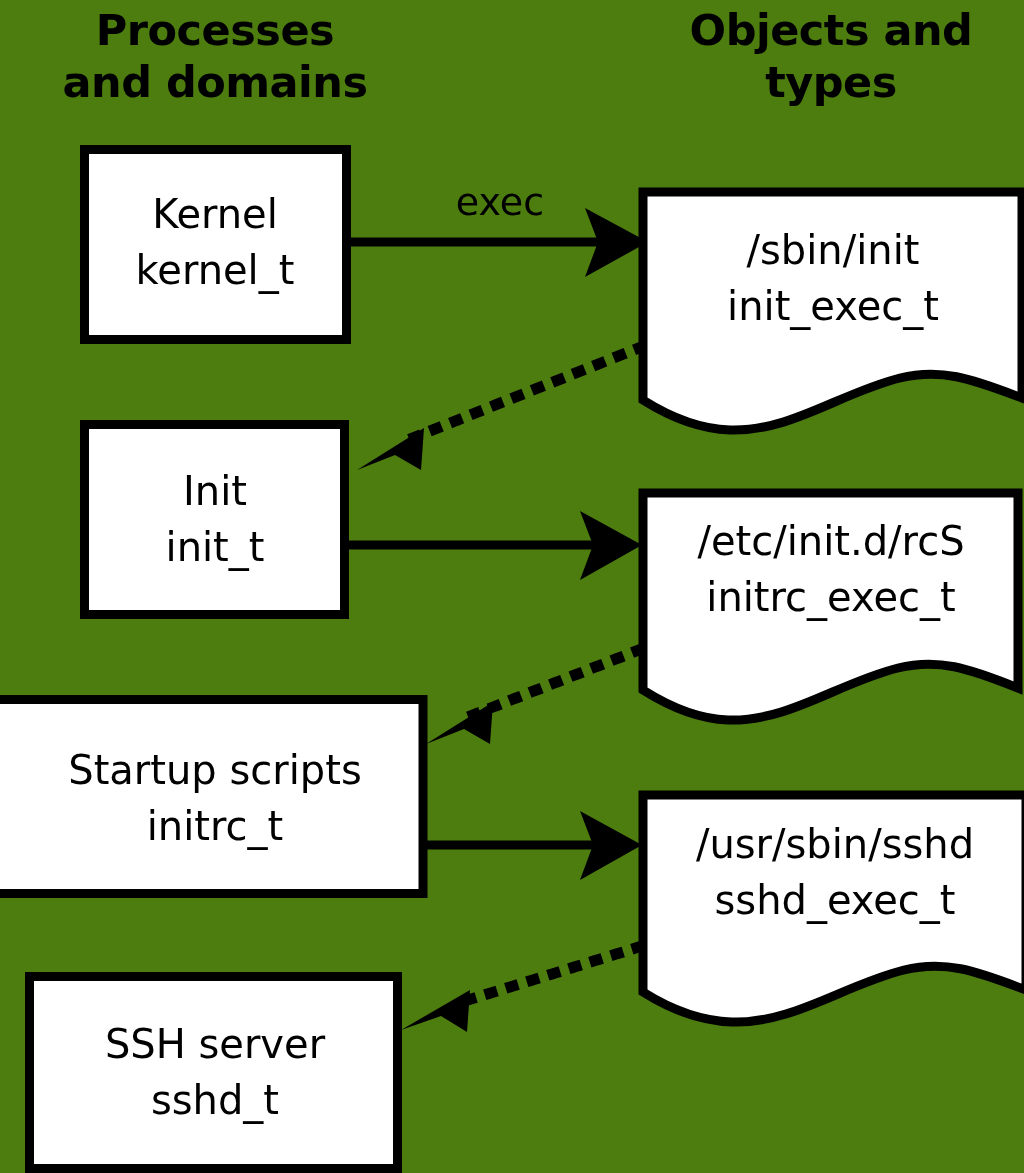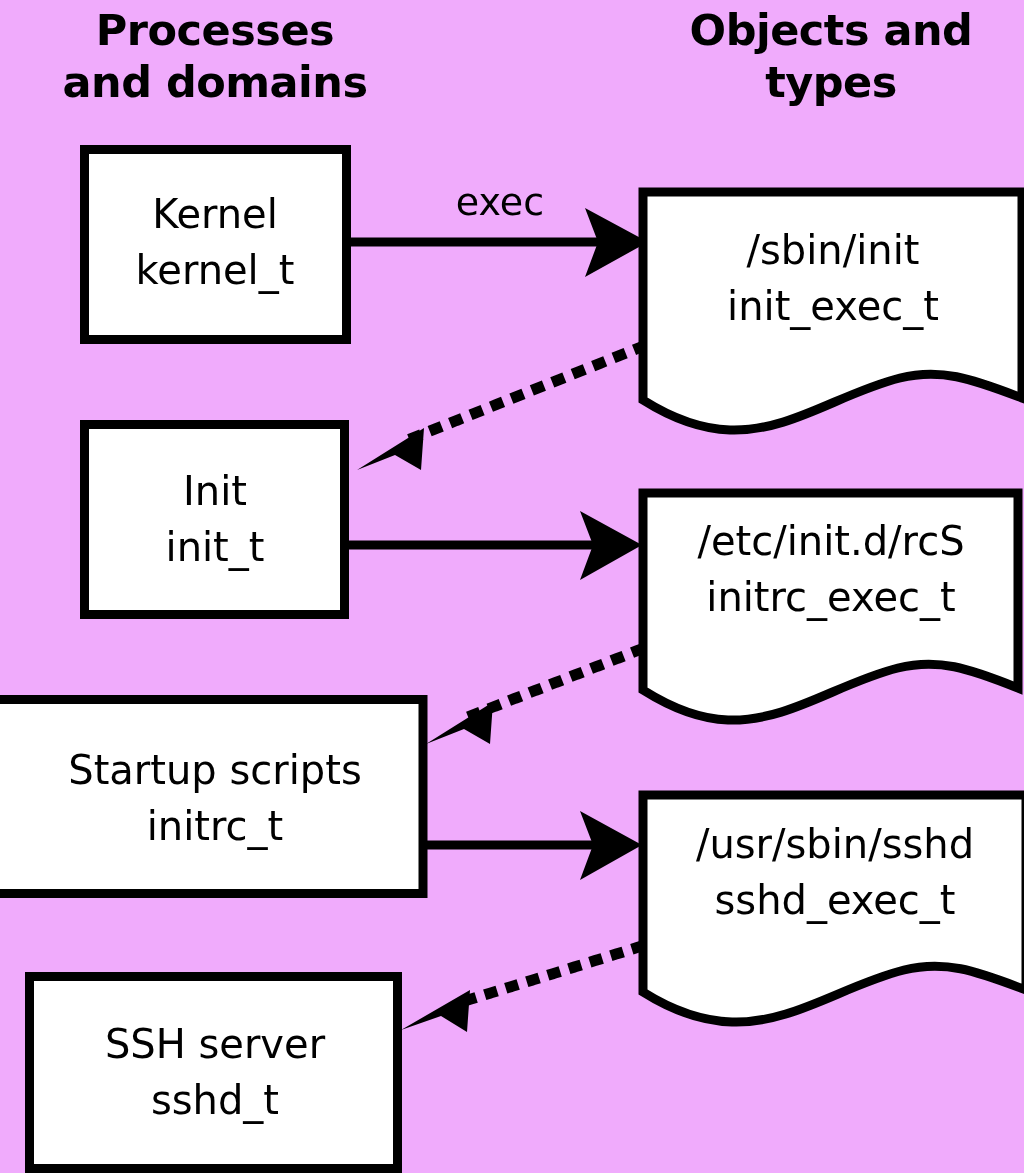--- a/index.html
+++ b/index.html
@@ -4,21 +4,21 @@
 <style>
   html, body {
     margin: 0;
     padding: 0;
     background: #ffffff;
   }
   #canvas {
     position: relative;
     width: 1024px;
     height: 1173px;
-    background: #f0abfc;
+    background: #4d7c0f;
     overflow: hidden;
     font-family: "DejaVu Sans", "Liberation Sans", sans-serif;
   }
   svg.diagram {
     display: block;
     width: 1024px;
     height: 1173px;
   }
   text {
     fill: #000000;

